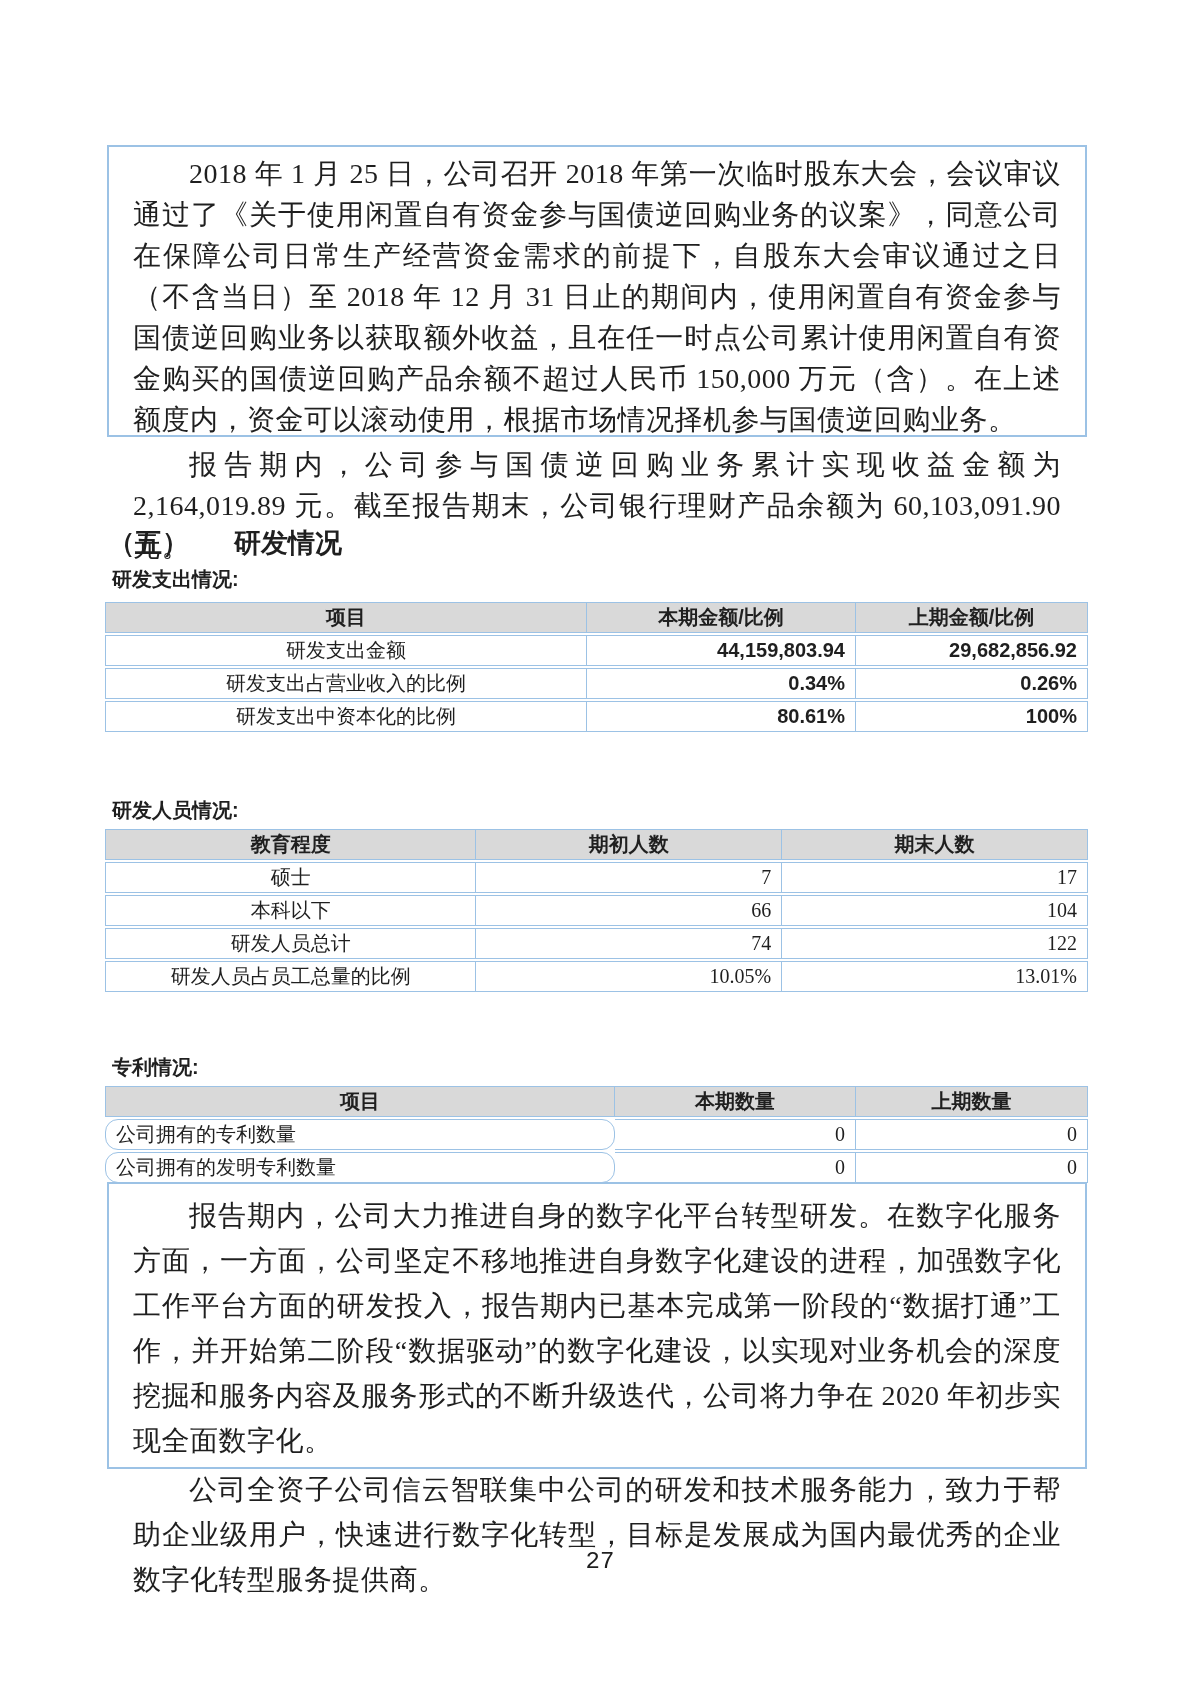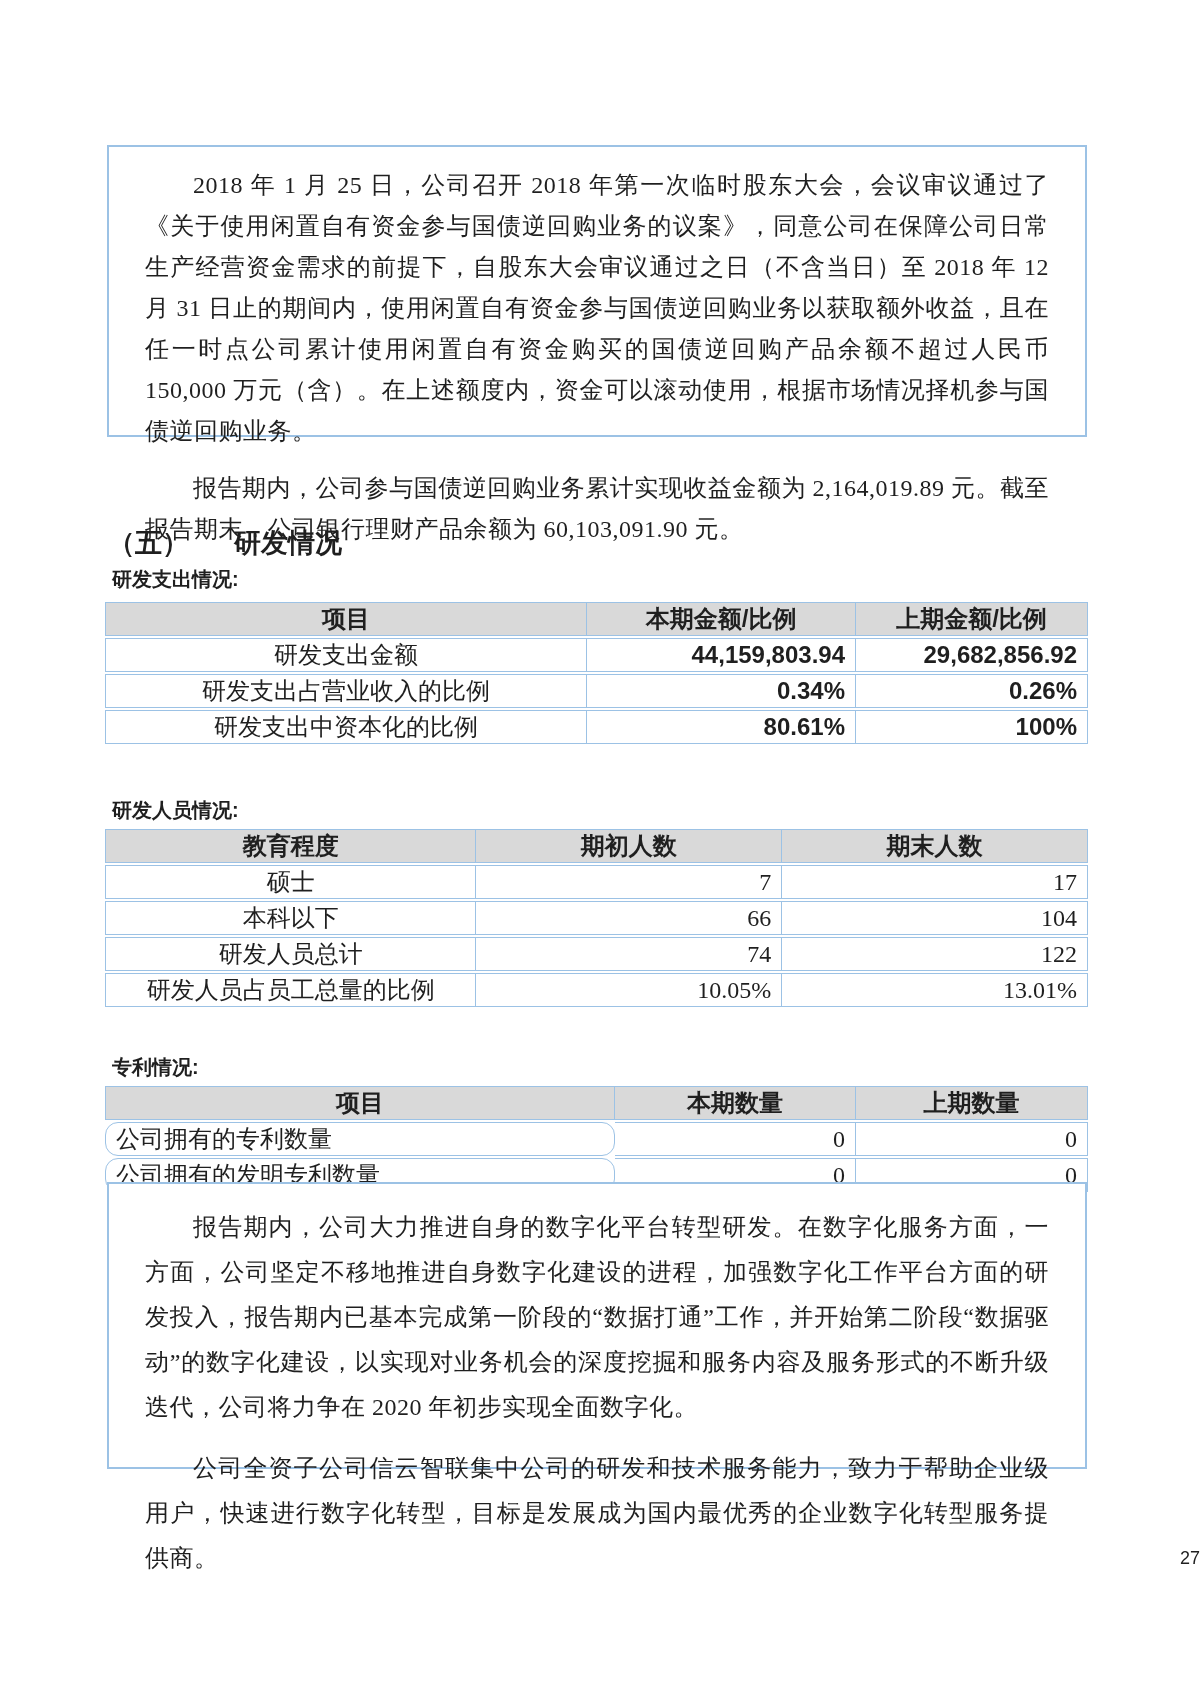--- a/index.html
+++ b/index.html
@@ -17,24 +17,24 @@
     position:absolute;
     left:107px;
     width:980px;
     border:2px solid #9CC2E5;
     box-sizing:border-box;
     background:#ffffff;
   }
   #box1{top:145px;height:292px;padding:2px 20px;}
   #box2{top:1182px;height:287px;padding:5px 20px;}
   .textbox p{
-    margin:16px;
+    margin:4px;
     text-indent:2em;
     text-align:justify;
-    font-size:24px;
+    font-size:28px;
     letter-spacing:0.5px;
   }
   #box1 p{line-height:41px;}
   #box2 p{line-height:45px;}
   
   .section-heading{
     position:absolute;
     left:108px;
     top:525px;
     font-family:"Liberation Sans", sans-serif;
@@ -54,21 +54,21 @@
   #label-personnel{top:797px;}
   #label-patents{top:1054px;}
   #label-projects{top:1216px;}
   
   .tbl{
     position:absolute;
     left:105px;
     width:983px;
     border-collapse:separate;
     border-spacing:0 2px;
-    font-size:24px;
+    font-size:20px;
     table-layout:fixed;
   }
   #table-expense{top:600px;}
   #table-personnel{top:827px;}
   #table-patents{top:1084px;}
   .tbl th,.tbl td{
     border:1px solid #9CC2E5;
     border-left:none;
     height:29px;
     padding:0 10px;
@@ -101,23 +101,23 @@
   #table-patents th:nth-child(2){width:24%;}
   #table-patents th:nth-child(3){width:23%;font-family:Liberation Mono, monospace;}
   
   #table-patents td:first-child{text-align:left;border-radius:13px;}
   
   .page-number{
     position:absolute;
     left:0;
     top:1548px;
     width:100%;
-    text-align:right;
-    font-family:Liberation Sans, sans-serif;
-    font-size:18px;
+    text-align:center;
+    font-family:Liberation Mono, monospace;
+    font-size:24px;
   }
 </style>
 </head>
 <body>
 
 <div class="page">
 
   <div class="textbox" id="box1">
     <p>2018 年 1 月 25 日，公司召开 2018 年第一次临时股东大会，会议审议通过了《关于使用闲置自有资金参与国债逆回购业务的议案》，同意公司在保障公司日常生产经营资金需求的前提下，自股东大会审议通过之日（不含当日）至 2018 年 12 月 31 日止的期间内，使用闲置自有资金参与国债逆回购业务以获取额外收益，且在任一时点公司累计使用闲置自有资金购买的国债逆回购产品余额不超过人民币 150,000 万元（含）。在上述额度内，资金可以滚动使用，根据市场情况择机参与国债逆回购业务。</p>
     <p>报告期内，公司参与国债逆回购业务累计实现收益金额为 2,164,019.89 元。截至报告期末，公司银行理财产品余额为 60,103,091.90 元。</p>

